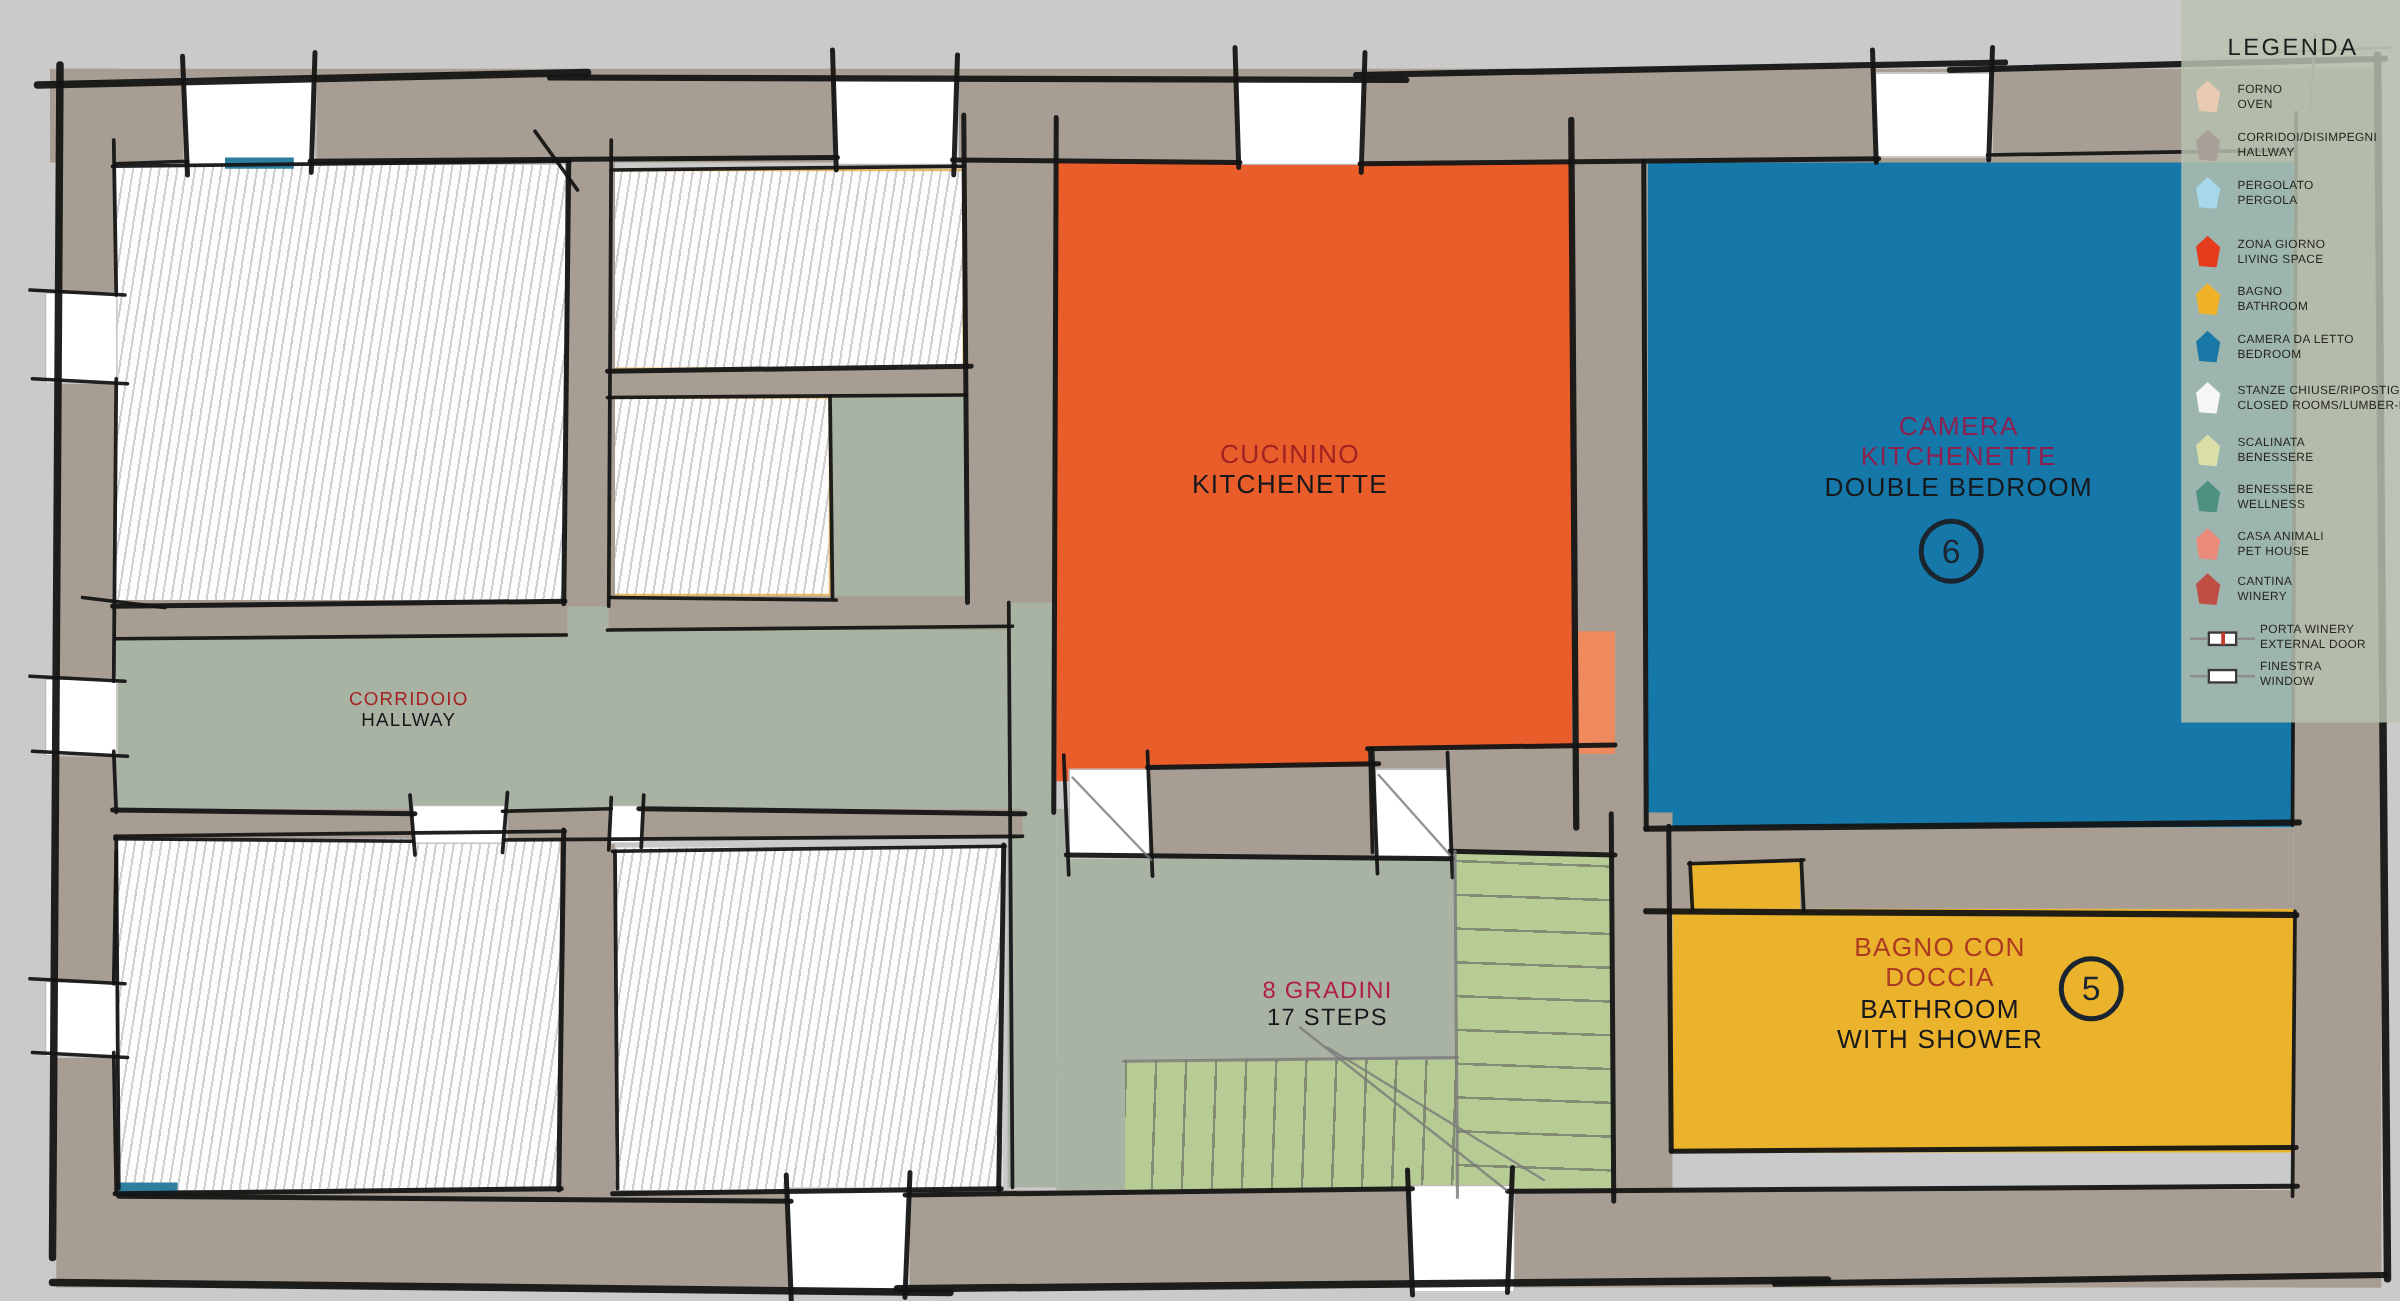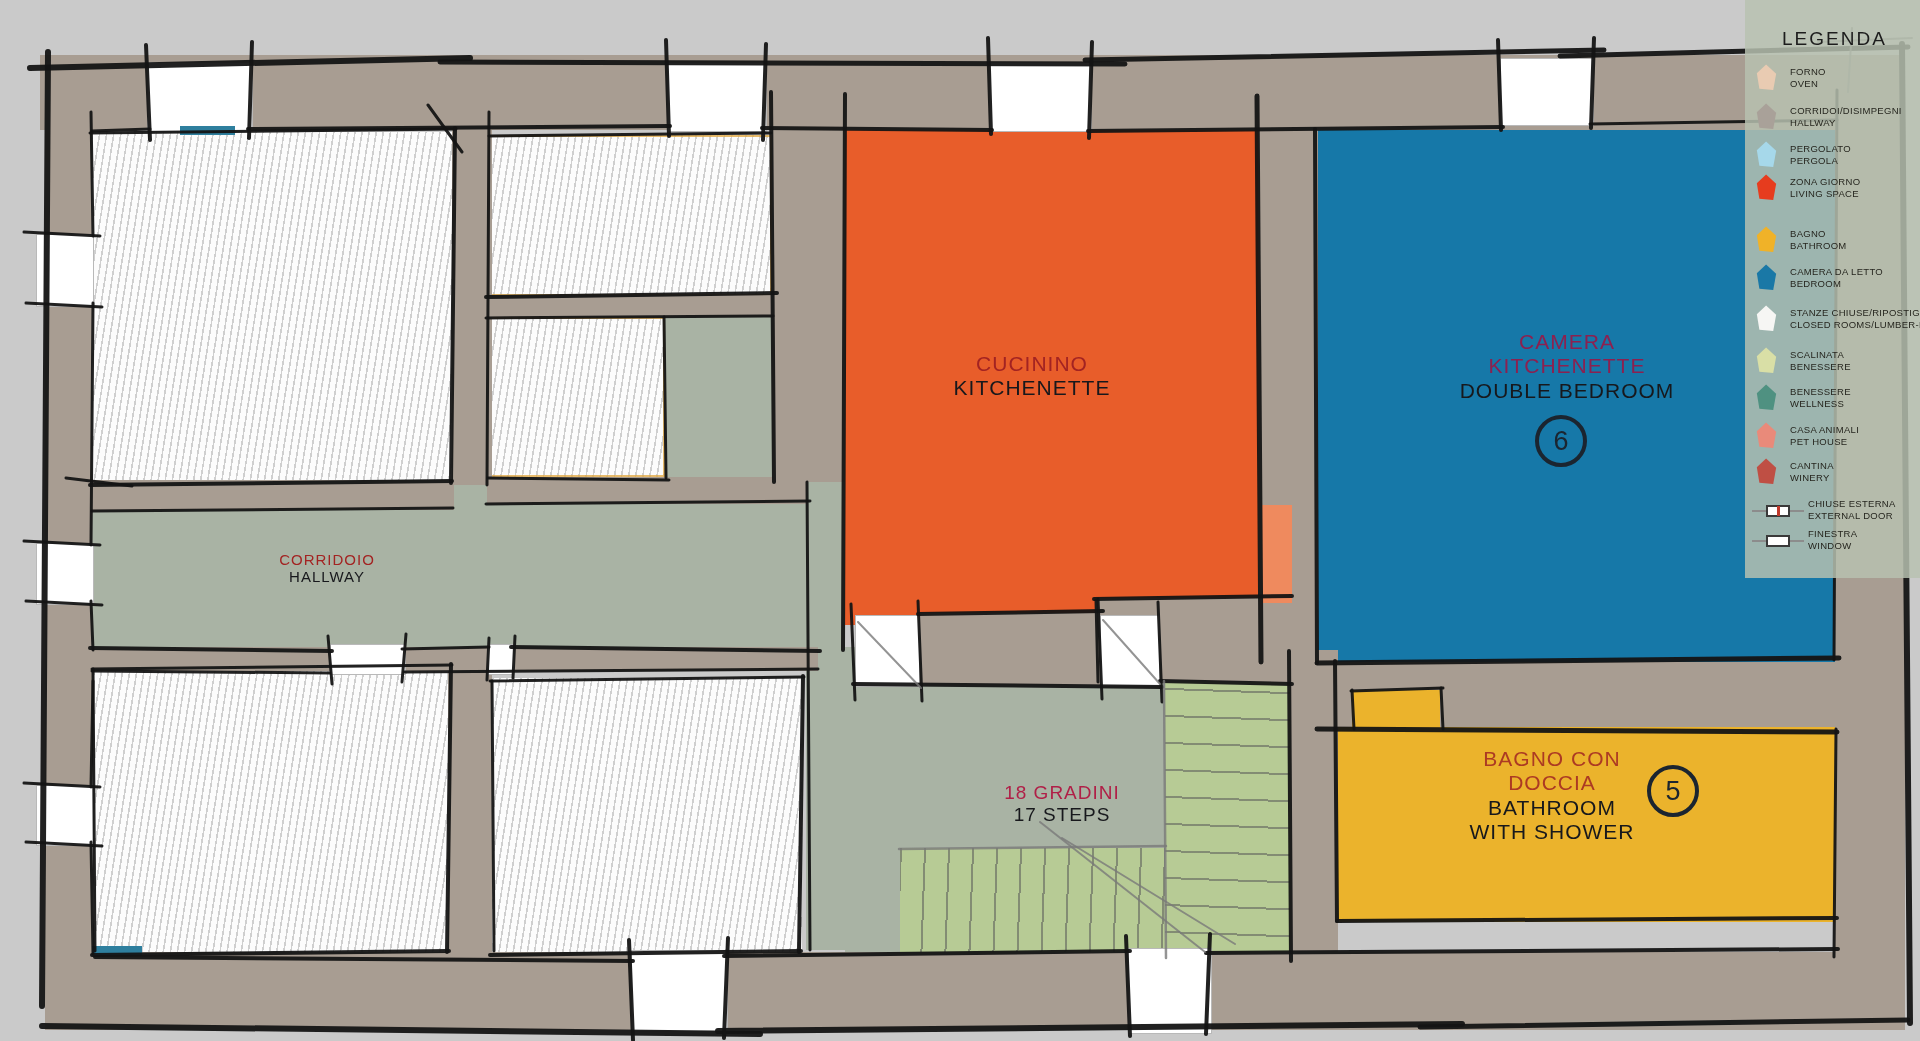--- a/index.html
+++ b/index.html
@@ -244,21 +244,21 @@
   <div class="circle-num" style="left:1647px;top:765px;">
     <span>5</span>
   </div>
 
   <div class="lbl" style="left:227px;top:551px;width:200px;">
     <div class="it-red sz15">CORRIDOIO</div>
     <div class="en-dark sz15">HALLWAY</div>
   </div>
 
   <div class="lbl" style="left:962px;top:782px;width:200px;">
-    <div class="it-crim sz19">18 GRADINI</div>
+    <div class="it-crim sz19">8 GRADINI</div>
     <div class="en-dark sz19">17 STEPS</div>
   </div>
 
   <div class="legend-panel">
     <div class="legend-bg"></div>
     <div class="legend-title">LEGENDA</div>
     <div id="legend-items">
         <div class="lg-item" style="top: 64px;">
       <span class="lg-pent" style="background: rgb(233, 203, 178);"></span>
 
@@ -276,21 +276,21 @@
       </span>
     </div>
         <div class="lg-item" style="top: 141px;">
       <span class="lg-pent" style="background: rgb(166, 216, 234);"></span>
 
       <span class="lg-txt">
         <span class="lg-it">PERGOLATO</span><br>
         <span class="lg-en">PERGOLA</span>
       </span>
     </div>
-        <div class="lg-item" style="top: 174px;">
+        <div class="lg-item" style="top: 188px;">
       <span class="lg-pent" style="background: rgb(230, 60, 30);"></span>
 
       <span class="lg-txt">
         <span class="lg-it">ZONA GIORNO</span><br>
         <span class="lg-en">LIVING SPACE</span>
       </span>
     </div>
         <div class="lg-item" style="top: 226px;">
       <span class="lg-pent" style="background: rgb(240, 178, 40);"></span>
 
@@ -350,21 +350,21 @@
         <div class="lg-item sym" style="top: 496px;">
 
       <span class="lg-sym" style="display: flex;">
         <span class="line"></span>
             <span class="rect">
               <span class="tick" style="display: block;"></span>
             </span>
             <span class="line"></span>
       </span>
       <span class="lg-txt">
-        <span class="lg-it">CHIUSE ESTERNA</span><br>
+        <span class="lg-it">PORTA WINERY</span><br>
         <span class="lg-en">EXTERNAL DOOR</span>
       </span>
     </div>
         <div class="lg-item sym" style="top: 526px;">
 
       <span class="lg-sym" style="display: flex;">
         <span class="line"></span>
             <span class="rect"></span>
             <span class="line"></span>
       </span>

